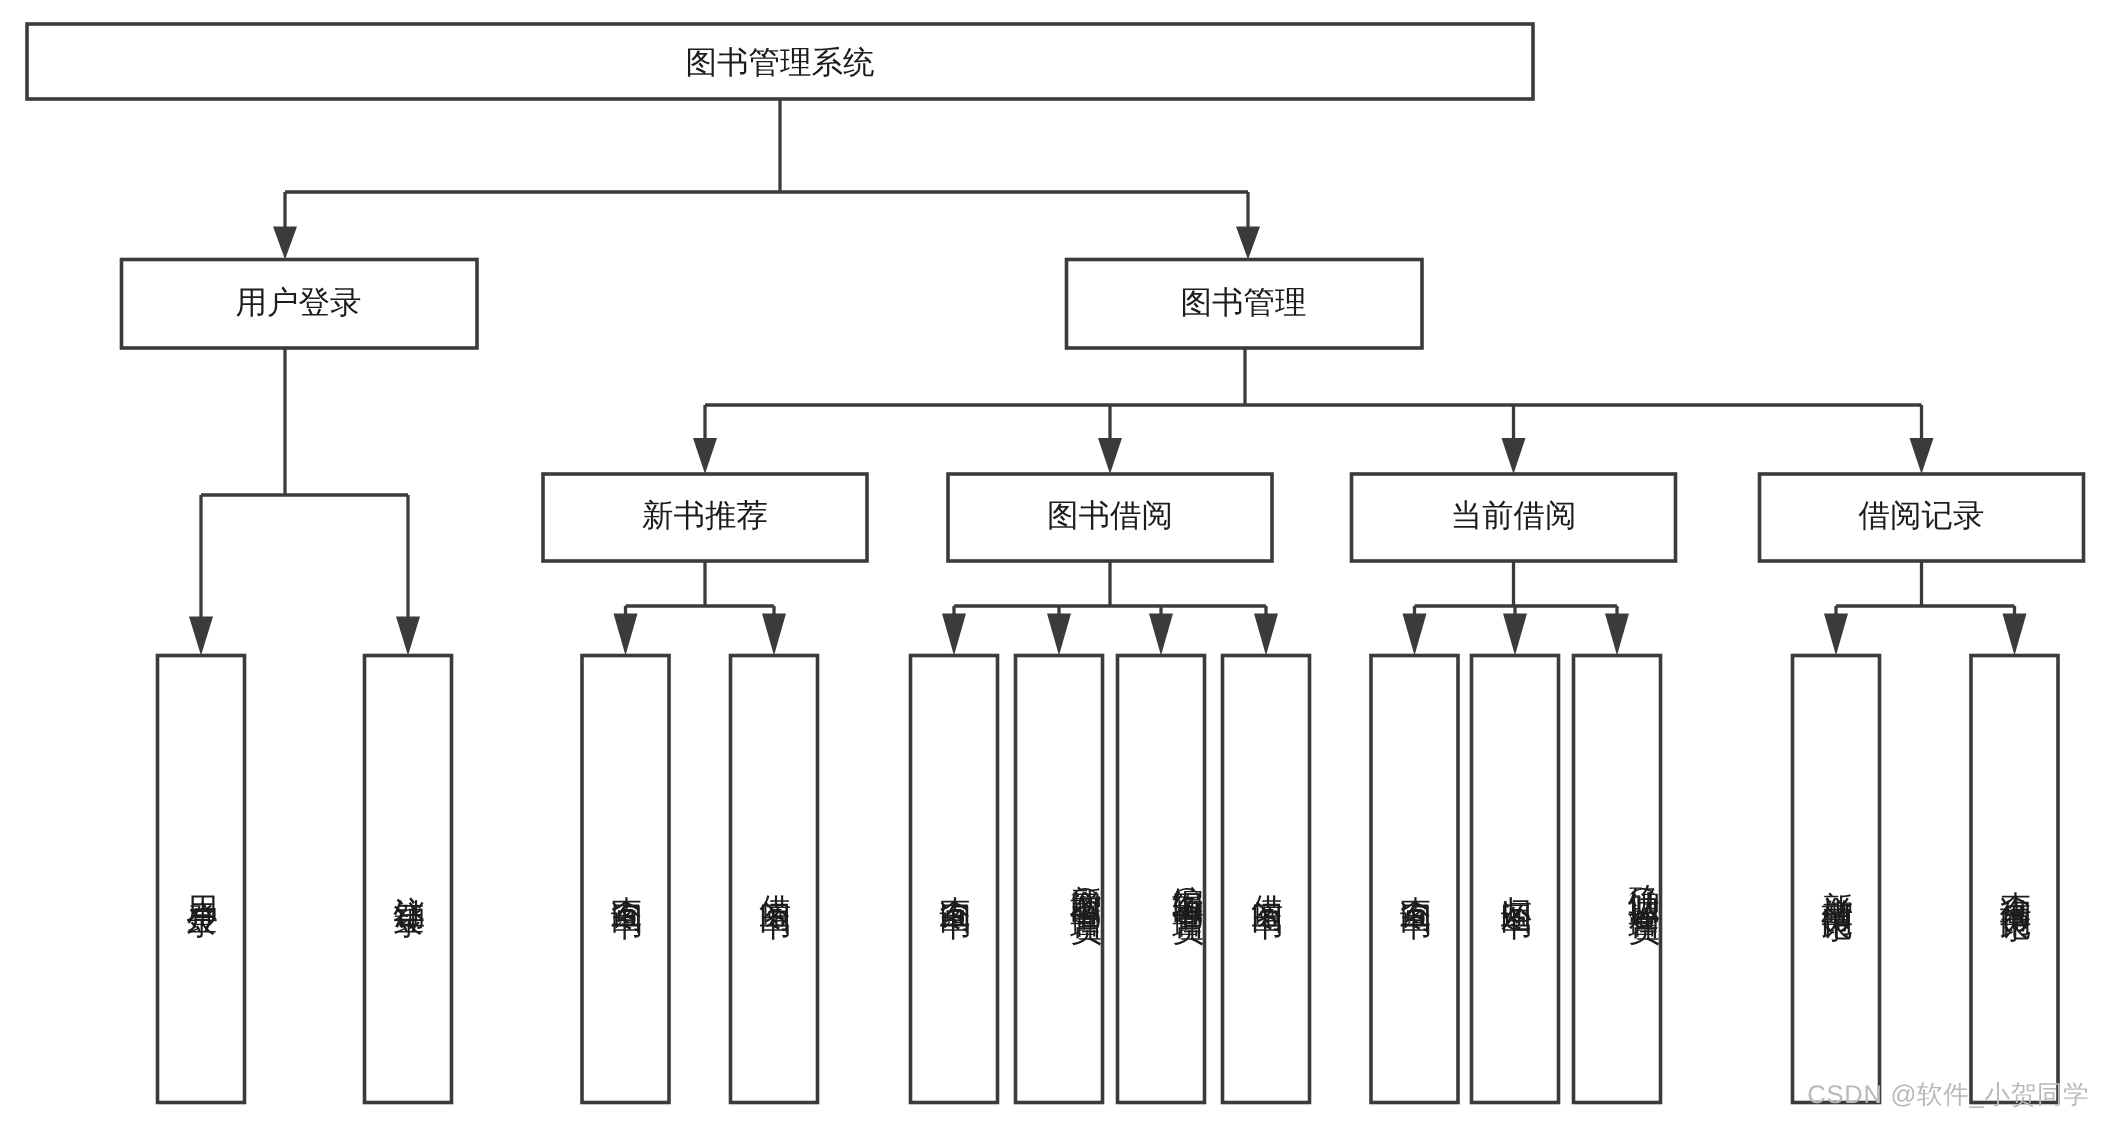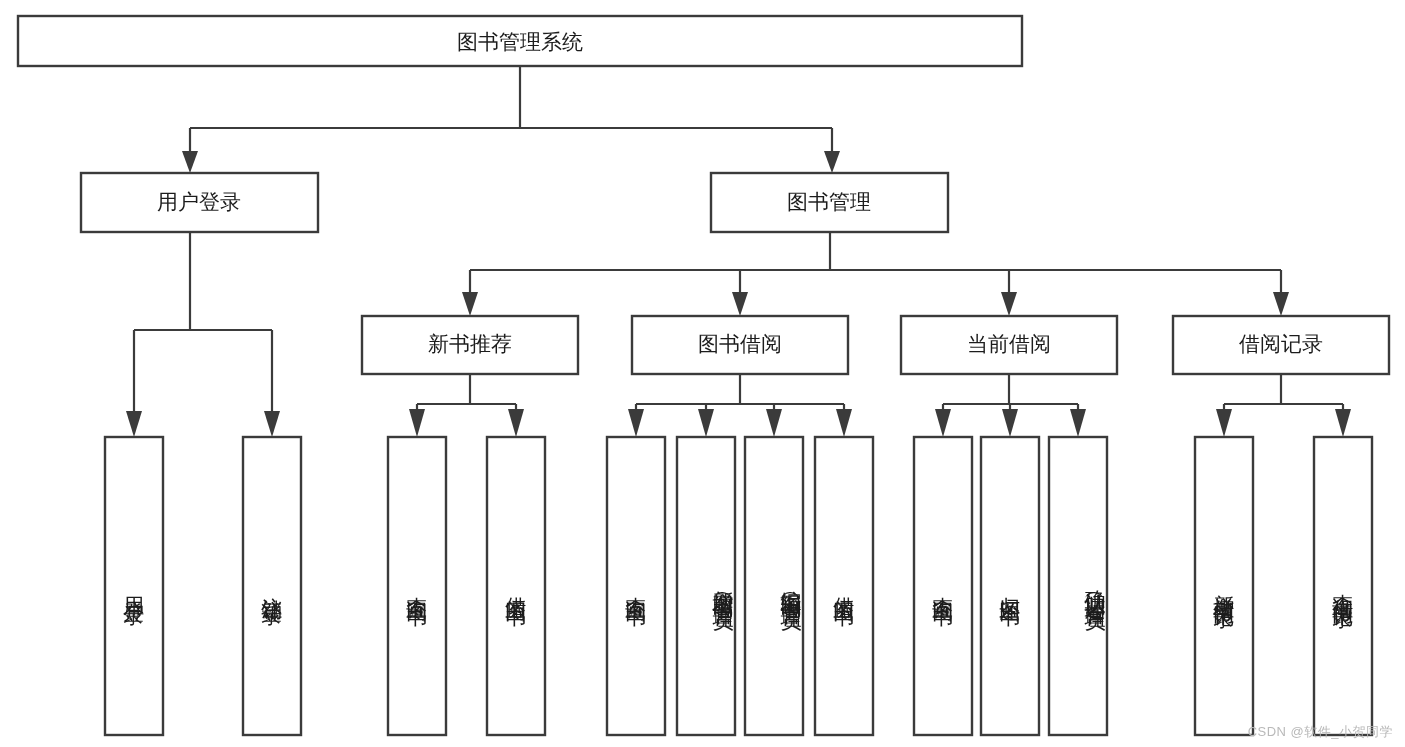--- a/index.html
+++ b/index.html
@@ -65,21 +65,21 @@
     letter-spacing: 3px;
     color: #1c1c1c;
     white-space: nowrap;
     pointer-events: none;
   }
   .watermark {
     position: absolute;
     right: 12px;
     bottom: 6px;
     font-family: "Liberation Sans", "DejaVu Sans", sans-serif;
-    font-size: 13px;
+    font-size: 17px;
     color: #b9b9b9;
     letter-spacing: 0.5px;
     white-space: nowrap;
   }
 </style>
 </head>
 <body>
 
 <div id="diagram-root">
 

